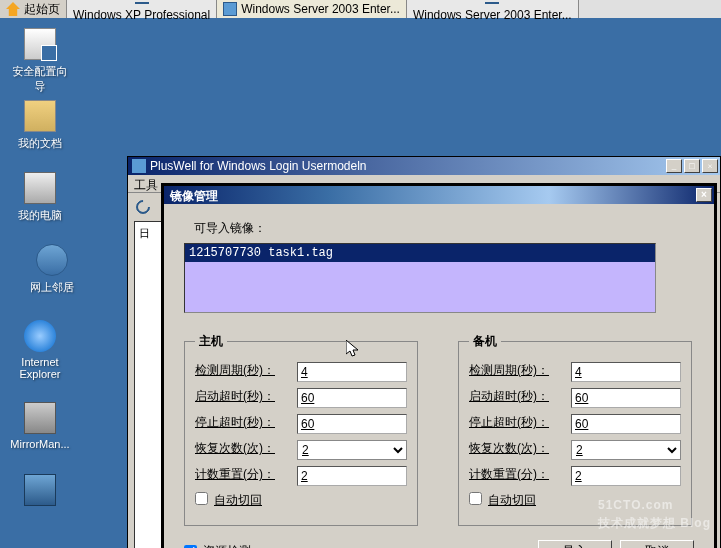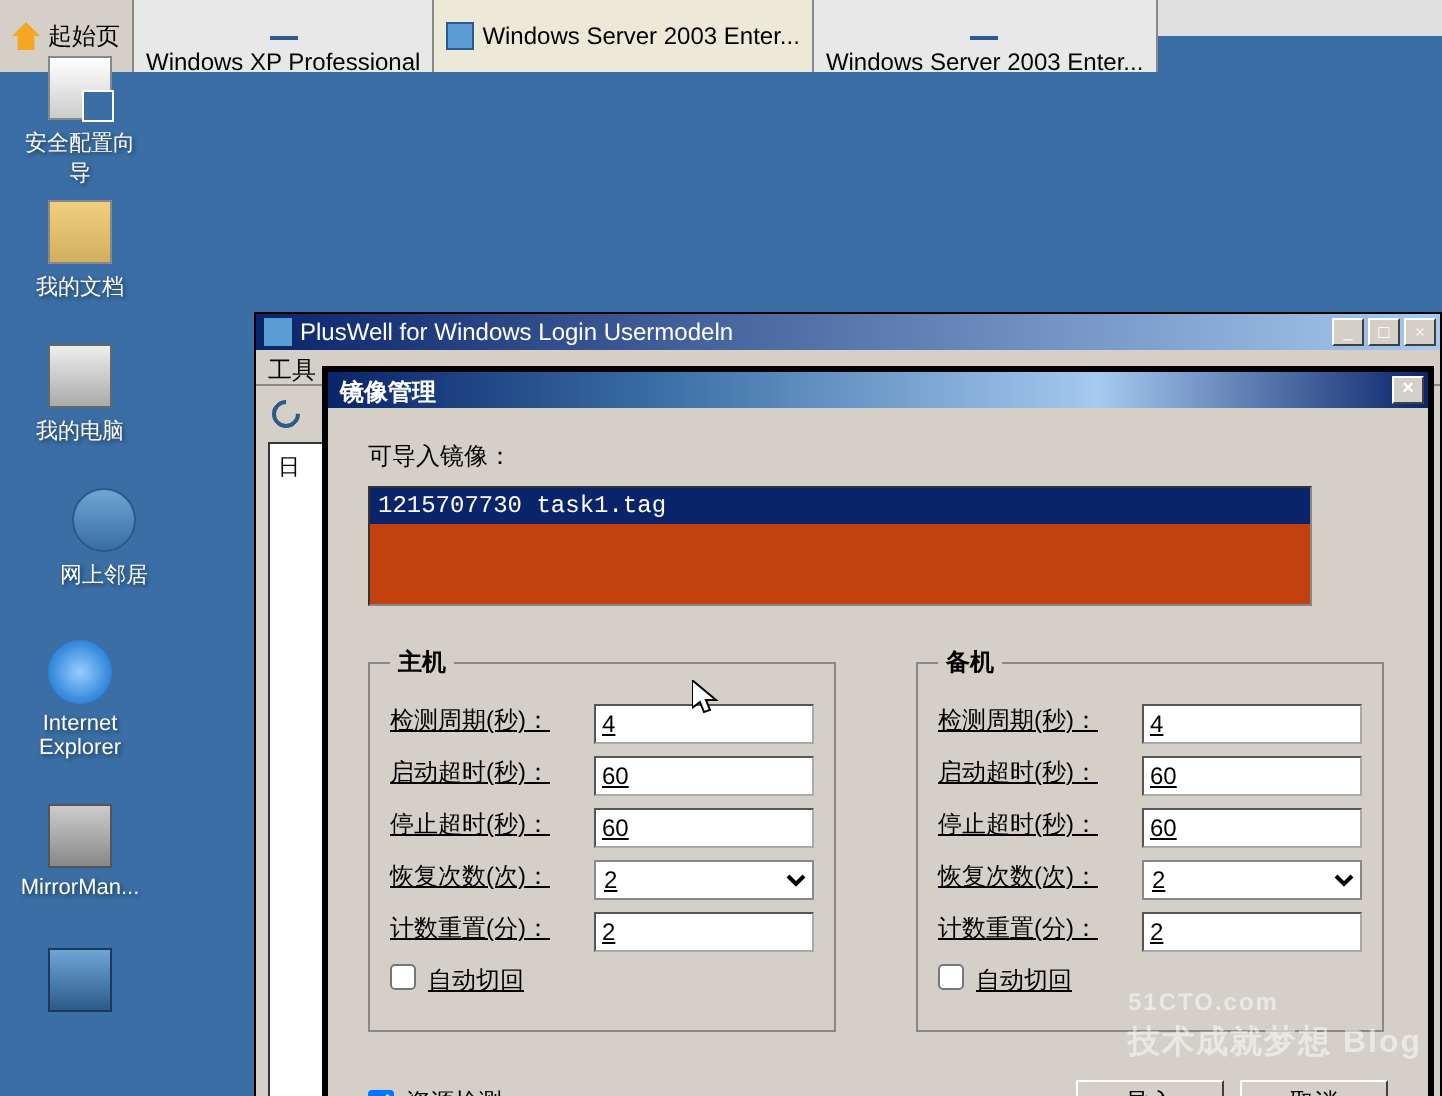--- a/index.html
+++ b/index.html
@@ -1,20 +1,20 @@
 <!DOCTYPE html>
 <html><head>
 <meta charset="utf-8">
 <style>
 * { box-sizing: border-box; margin: 0; padding: 0; font-family: "SimSun", Tahoma, sans-serif; font-size: 12px; }
 body { width: 721px; height: 548px; background: #3a6ea5; overflow: hidden; position: relative; }
 
 
 .taskbar { display: flex; height: 18px; background: #e0e0e0; }
-.tab { display: flex; align-items: center; padding: 18px 6px; border-right: 1px solid #888; gap: 4px; cursor: pointer; }
+.tab { display: flex; align-items: center; padding: 2px 6px; border-right: 1px solid #888; gap: 4px; cursor: pointer; }
 .tab.home { background: #d4d0c8; }
 .tab.inactive { background: #e8e8e8; flex-direction: column; }
 .tab.active { background: #ece9d8; }
 .home-icon { width: 14px; height: 14px; background: #f5a623; clip-path: polygon(50% 0, 100% 50%, 80% 50%, 80% 100%, 20% 100%, 20% 50%, 0 50%); }
 .vm-icon { width: 14px; height: 14px; background: #5a9bd4; border: 1px solid #2c5a8a; }
 
 
 .desktop-icon { position: absolute; width: 64px; text-align: center; color: white; cursor: pointer; }
 .desktop-icon .icon-img { width: 32px; height: 32px; margin: 0 auto 4px; }
 .desktop-icon .label { font-size: 11px; text-shadow: 1px 1px 2px rgba(0,0,0,0.5); }
@@ -38,43 +38,43 @@
 .tb-btn { width: 22px; height: 22px; border: 1px solid #d4d0c8; display: flex; align-items: center; justify-content: center; }
 .refresh-arc { width: 14px; height: 14px; border: 2px solid #2c5a8a; border-radius: 50%; border-top-color: transparent; transform: rotate(45deg); }
 .bg-left { position: absolute; left: 6px; top: 64px; width: 48px; height: 330px; background: #fff; border: 1px inset #888; padding: 2px; }
 .tree-item { font-size: 11px; padding: 2px; }
 
 
 .dialog { position: absolute; left: 161px; top: 183px; width: 556px; height: 382px; background: #d4d0c8; border: 3px solid #000000; box-shadow: 0 0 0 1px #d4d0c8 inset; }
 .dlg-title { height: 18px; background: linear-gradient(90deg, #0a246a 0%, #3a6ea5 30%, #a6caf0 70%, #0a246a 100%); color: #fff; padding: 2px 6px; font-weight: bold; position: relative; }
 .dlg-close { position: absolute; right: 2px; top: 2px; width: 16px; height: 14px; background: #d4d0c8; border: 1px solid #fff; border-right-color: #404040; border-bottom-color: #404040; font-size: 10px; text-align: center; line-height: 12px; cursor: pointer; }
 .dlg-body { padding: 16px 20px; }
-.import-label { margin-bottom: 6px; }
-.import-list { width: 472px; height: 60px; background: #c2410c; border: 1px inset #888; overflow: hidden; }
+.import-label { margin-bottom: 6px; margin-left: 10px; }
+.import-list { width: 472px; height: 70px; background: #c4b5fd; border: 1px inset #888; overflow: hidden; }
 .list-item { background: #0a246a; color: #fff; padding: 2px 4px; font-family: "Courier New", monospace; }
 .columns { display: flex; gap: 40px; margin-top: 20px; }
 fieldset { border: 1px solid #888; padding: 12px 10px 10px; }
 legend { padding: 0 4px; font-weight: bold; }
 .row { display: flex; align-items: flex-start; margin-bottom: 6px; text-decoration: underline; }
 .row label { width: 102px; }
 .row input[type=text] { width: 110px; height: 20px; border: 1px inset #aaa; padding: 1px 3px; background: #fff; }
 .row select { width: 110px; height: 20px; border: 1px solid #888; background: #fff; }
 .row.chk { margin-top: 6px; }
 .row.chk input { margin-right: 6px; }
 .footer { position: absolute; left: 20px; right: 20px; bottom: 0px; display: flex; align-items: center; justify-content: space-between; }
 .footer .chk-l { display: flex; align-items: center; gap: 6px; }
 .footer .btns { display: flex; gap: 8px; }
 .footer button { width: 74px; height: 22px; background: #d4d0c8; border: 1px solid #fff; border-right-color: #404040; border-bottom-color: #404040; cursor: pointer; }
 
 
 .cursor { position: absolute; left: 346px; top: 340px; width: 16px; height: 20px; pointer-events: none; z-index: 100; }
 
 
 .watermark { position: absolute; right: 10px; bottom: 16px; color: rgba(255,255,255,0.5); font-size: 22px; font-weight: bold; font-family: Arial; letter-spacing: 1px; }
-.watermark .sub { font-size: 16px; display: block; text-align: right; }
+.watermark .sub { font-size: 12px; display: block; text-align: right; }
 </style>
 </head>
 <body>
 
 <div class="taskbar">
   <div class="tab home">
     <span class="home-icon"></span>
     <span>起始页</span>
   </div>
   <div class="tab inactive">

